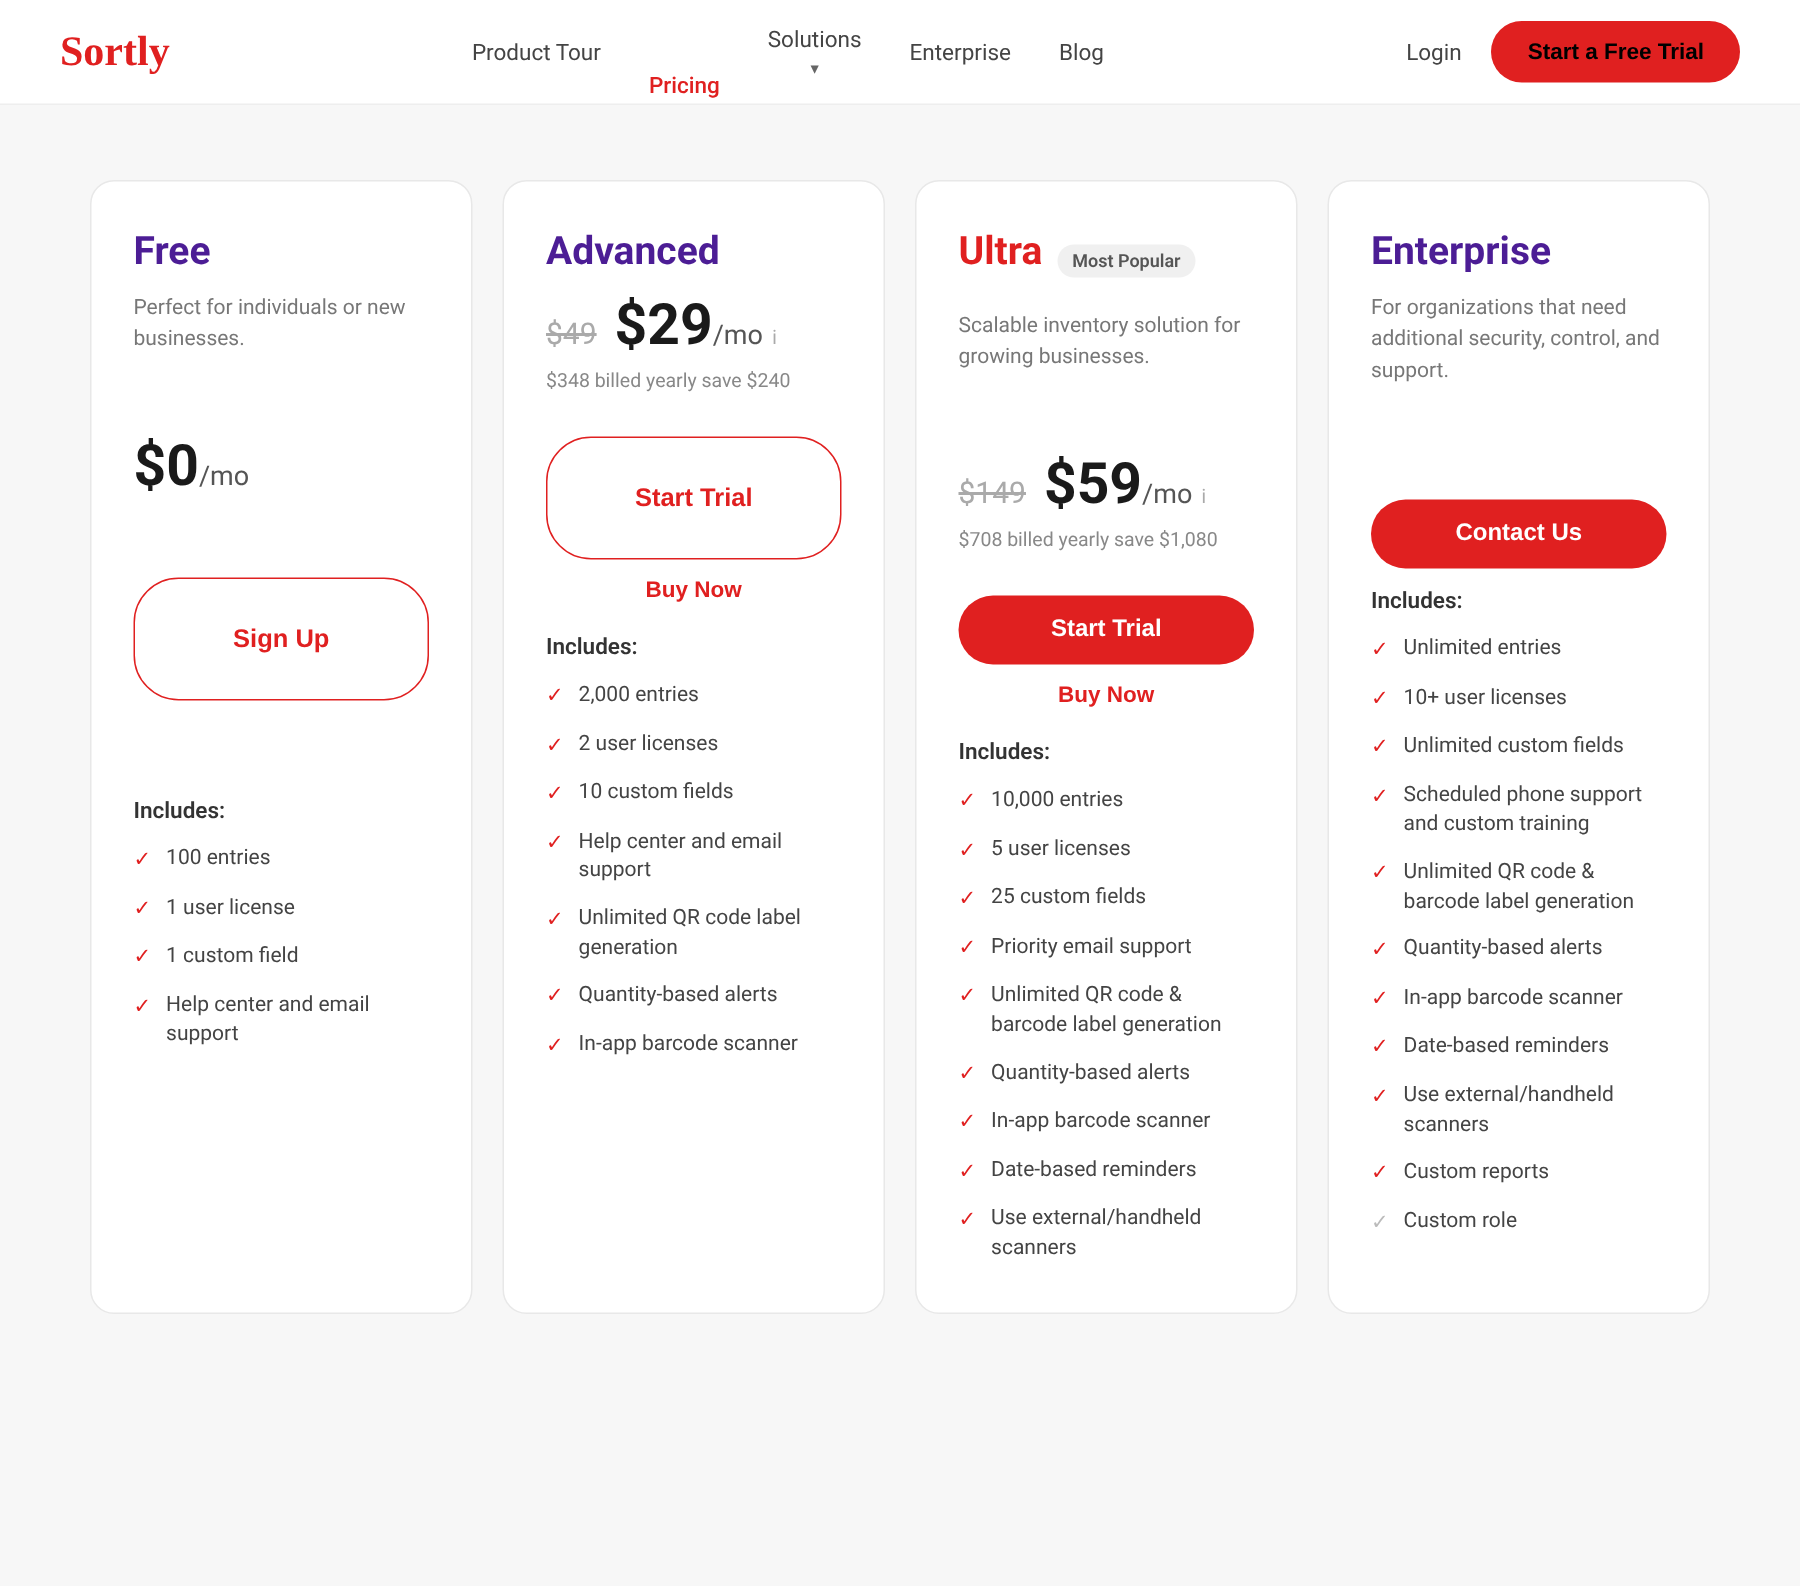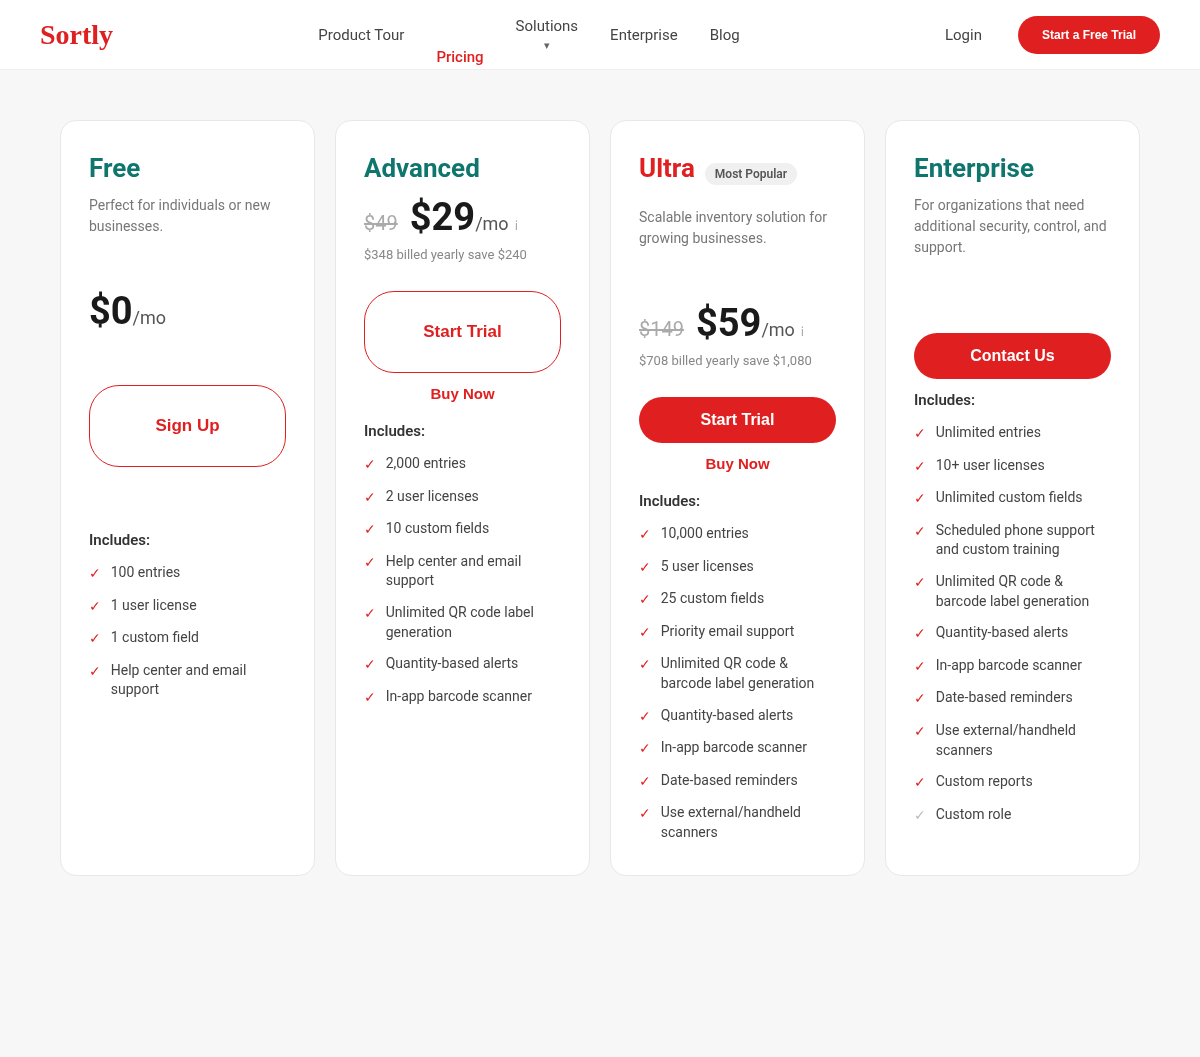--- a/index.html
+++ b/index.html
@@ -15,43 +15,43 @@
       font-size: 28px; font-weight: 700; color: #e02020;
       font-family: Georgia, serif; cursor: pointer;
     }
     .nav-links { display: flex; align-items: center; gap: 32px; }
     .nav-link {
       font-size: 15px; color: #444; text-decoration: none; cursor: pointer;
     }
     .nav-link.active { color: #e02020; font-weight: 500; margin-top: 44px; }
     .nav-solutions { display: flex; align-items: center; gap: 4px; flex-direction: column; }
     .nav-solutions .chevron { font-size: 11px; color: #666; }
-    .nav-right { display: flex; align-items: center; gap: 36px; }
+    .nav-right { display: flex; align-items: center; gap: 20px; }
     .nav-login { font-size: 15px; color: #444; cursor: pointer; }
     .nav-cta {
-      background: #e02020; color: #ffffff; border: none; border-radius: 30px;
-      padding: 12px 24px; font-size: 12px; font-weight: 600; cursor: pointer;
+      background: #e02020; color: #000000; border: none; border-radius: 30px;
+      padding: 12px 24px; font-size: 15px; font-weight: 600; cursor: pointer;
     }
 
     
     .main { padding: 50px 60px; background: #f7f7f7; min-height: calc(100vh - 70px); }
 
     .pricing-grid {
       display: grid; grid-template-columns: repeat(4, 1fr); gap: 20px;
       max-width: 1100px; margin: 0 auto;
     }
 
     .plan-card {
       background: #fff; border-radius: 16px; padding: 32px 28px;
       border: 1px solid #e8e8e8; display: flex; flex-direction: column;
     }
     .plan-card.ultra { background: #fff; }
 
     .plan-name {
-      font-size: 26px; font-weight: 700; color: #0f766e; margin-bottom: 12px;
+      font-size: 26px; font-weight: 700; color: #4c1d95; margin-bottom: 12px;
     }
     .plan-name.ultra-name { color: #e02020; display: inline-block; margin-right: 10px; }
     .plan-name-row { display: flex; align-items: center; margin-bottom: 12px; }
     .most-popular-badge {
       background: #f0f0f0; color: #555; font-size: 12px; font-weight: 600;
       padding: 4px 10px; border-radius: 20px;
     }
 
     .plan-desc {
       font-size: 14px; color: #777; line-height: 1.5; margin-bottom: 24px; min-height: 70px;

